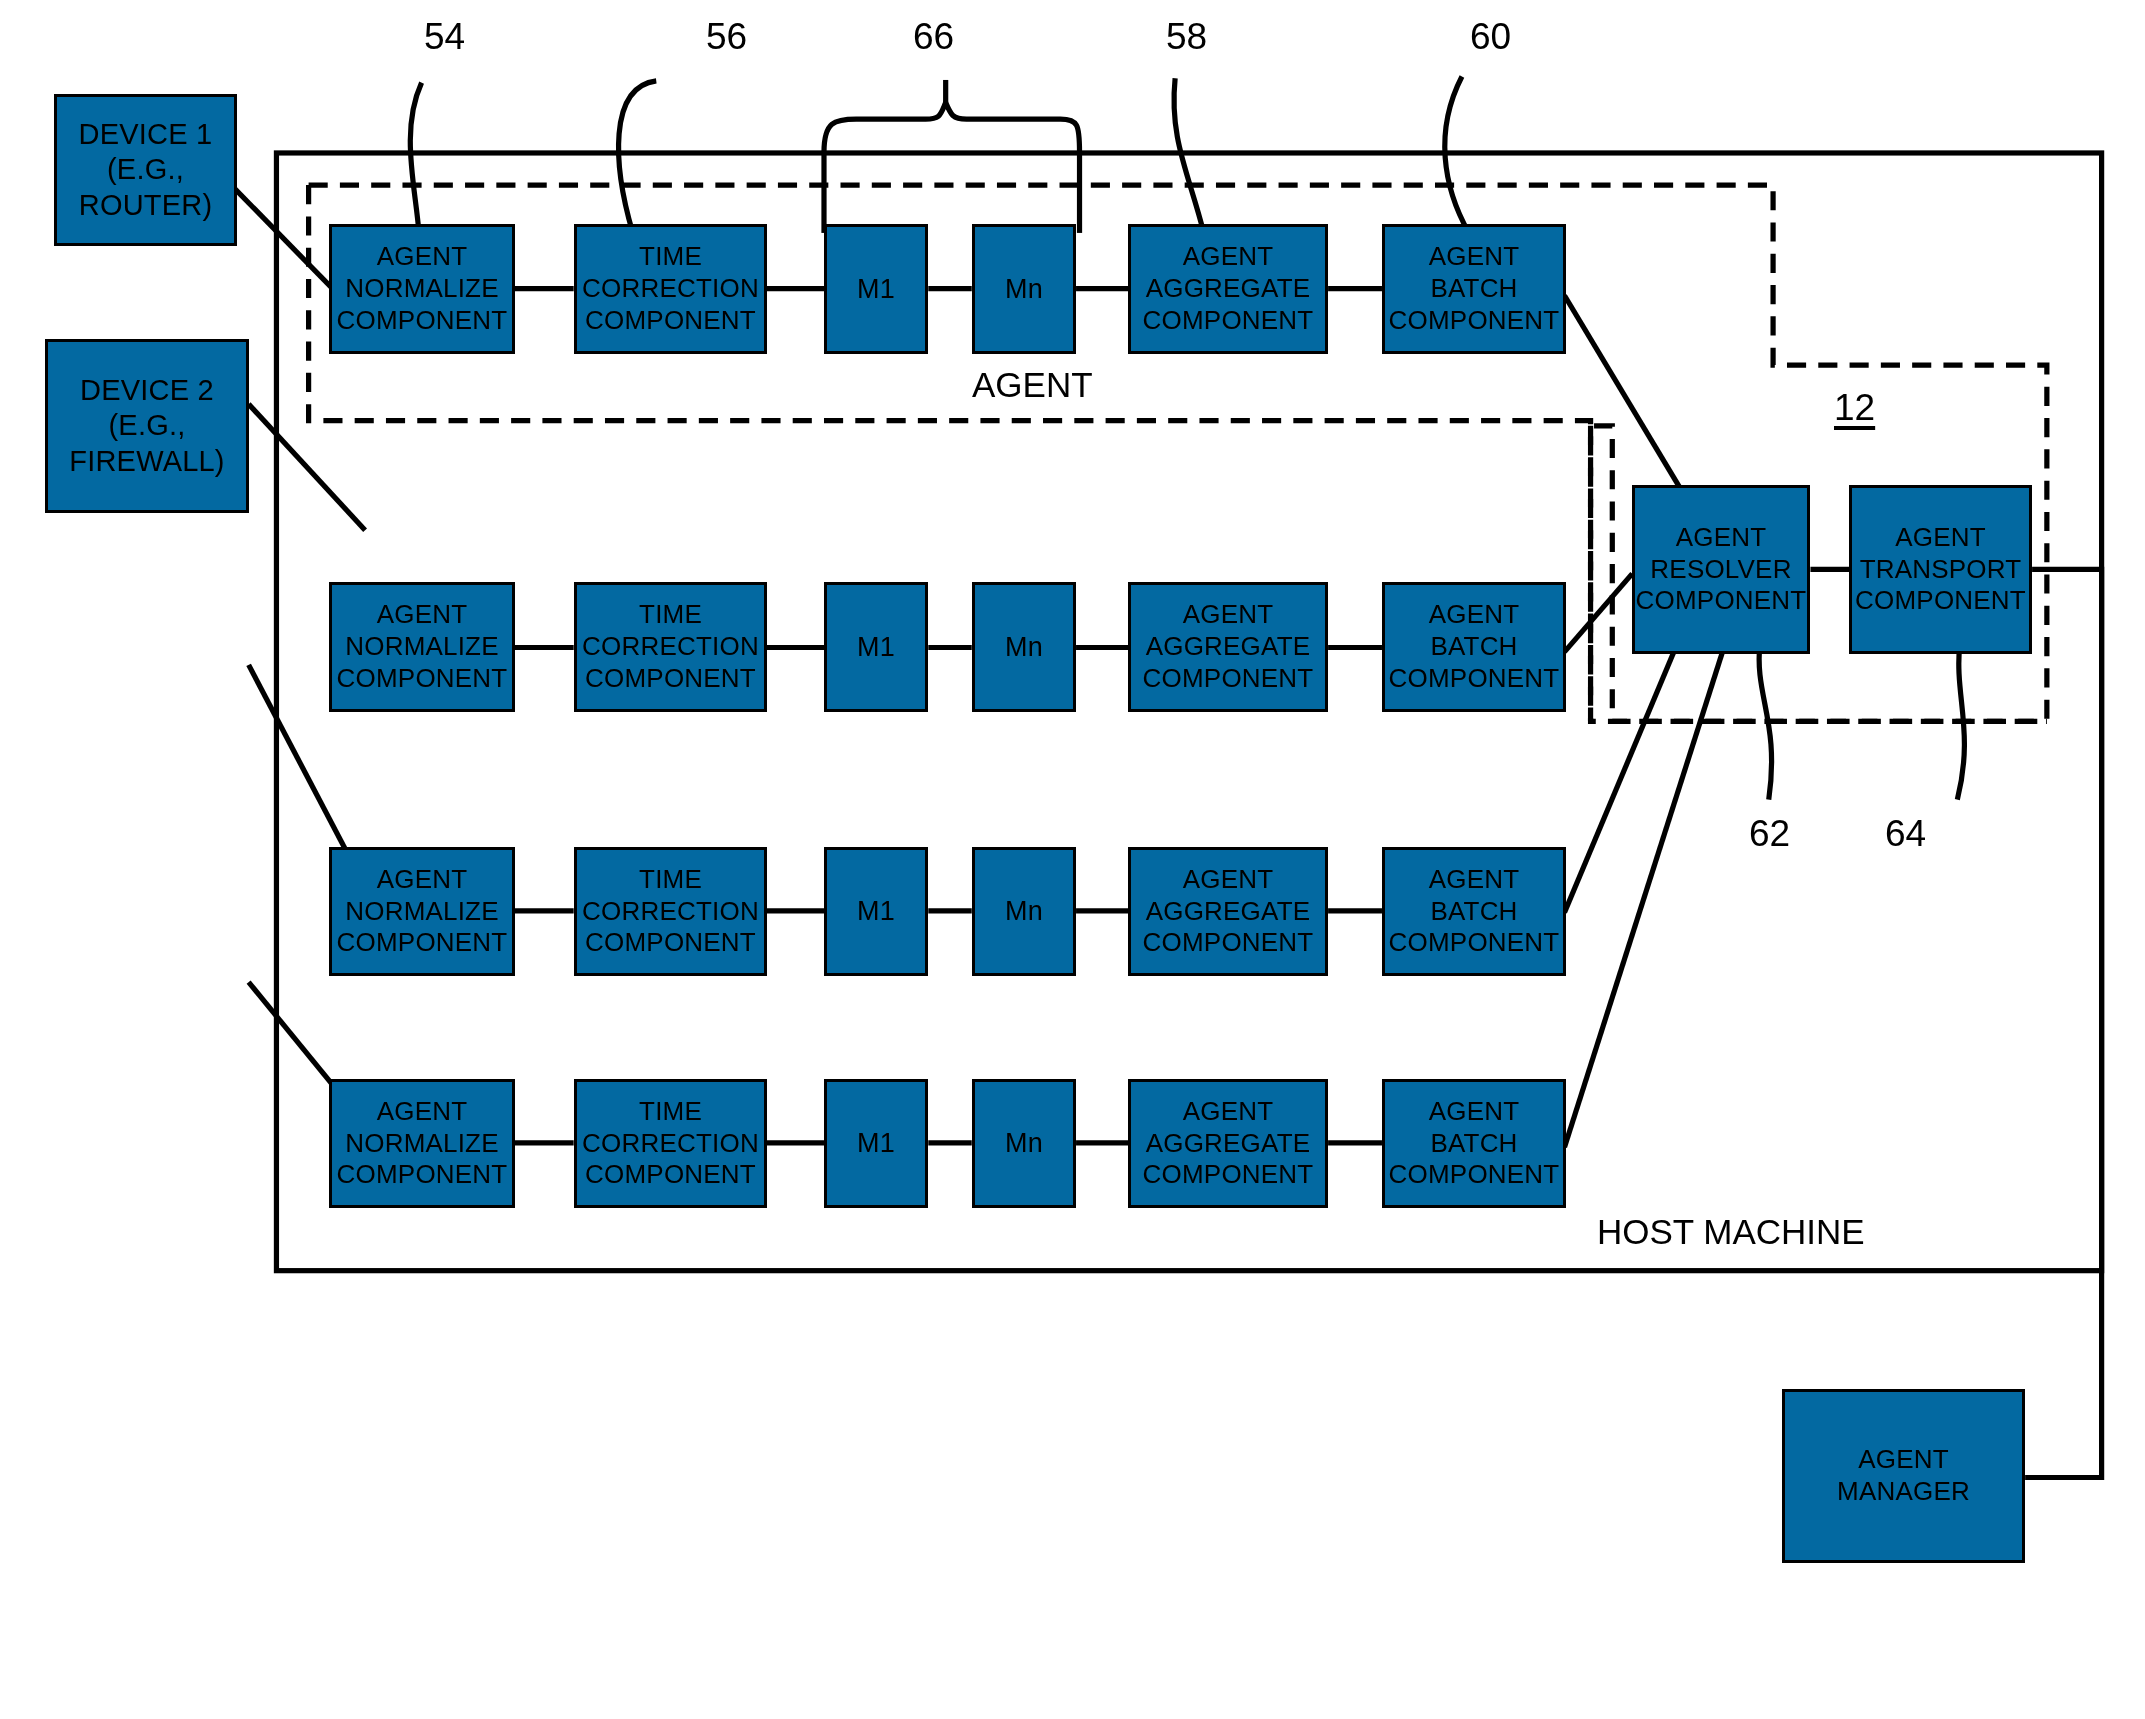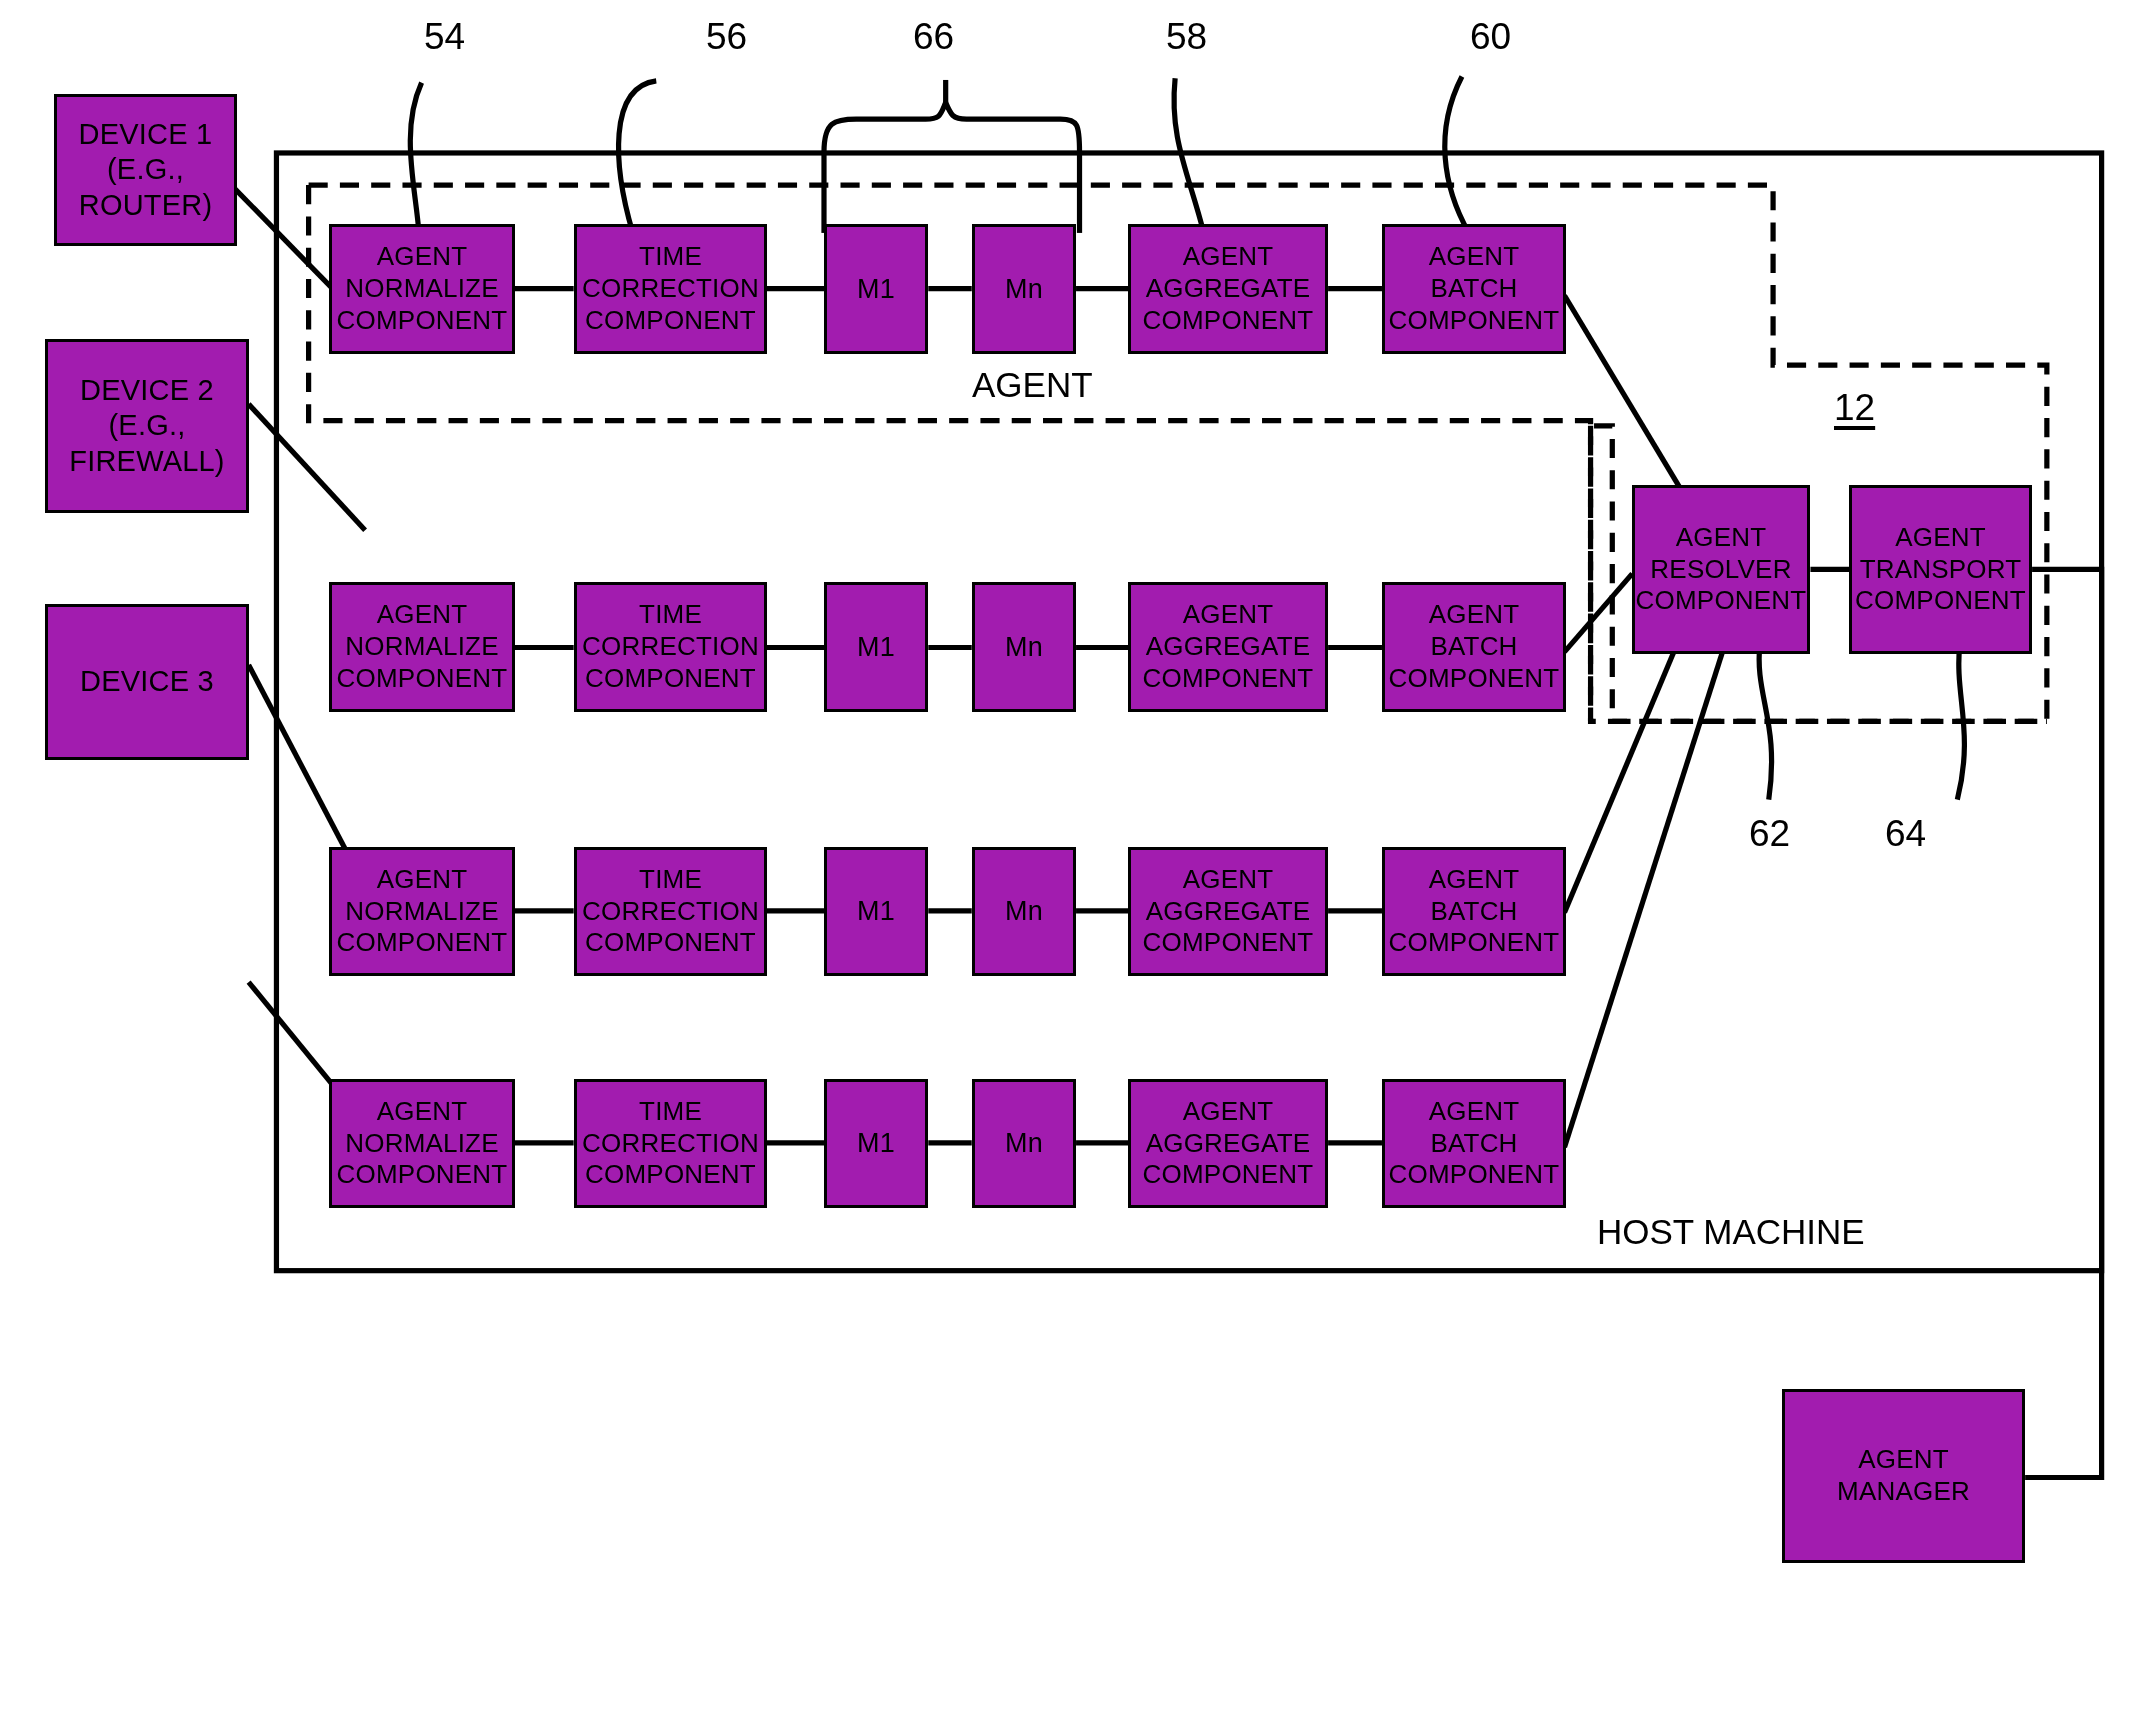--- a/index.html
+++ b/index.html
@@ -21,21 +21,21 @@
   #wires {
     position: absolute;
     left: 0; top: 0;
     width: 2146px;
     height: 1720px;
     pointer-events: none;
   }
   .node {
     position: absolute;
     border: 3.5px solid #000;
-    background: #a21caf;
+    background: #0369a1;
     box-sizing: border-box;
     display: flex;
     align-items: center;
     justify-content: center;
     text-align: center;
     line-height: 1.22;
     font-size: 26px;
     letter-spacing: 0.2px;
     white-space: pre-line;
     z-index: 4;
@@ -139,23 +139,20 @@
 (E.G.,
 ROUTER)</span>
   </div>
 
   <div class="node device" style="left:45px; top:339px; width:204px; height:174px;">
     <span>DEVICE 2
 (E.G.,
 FIREWALL)</span>
   </div>
 
-  <div class="node device" style="left:45px; top:604px; width:204px; height:156px;">
-    <span>DEVICE 3</span>
-  </div>
 
 
   <div class="node" style="left:329px; top:224px; width:186px; height:130px;">
     <span>AGENT
 NORMALIZE
 COMPONENT</span>
   </div>
   <div class="node" style="left:574px; top:224px; width:193px; height:130px;">
     <span>TIME
 CORRECTION

